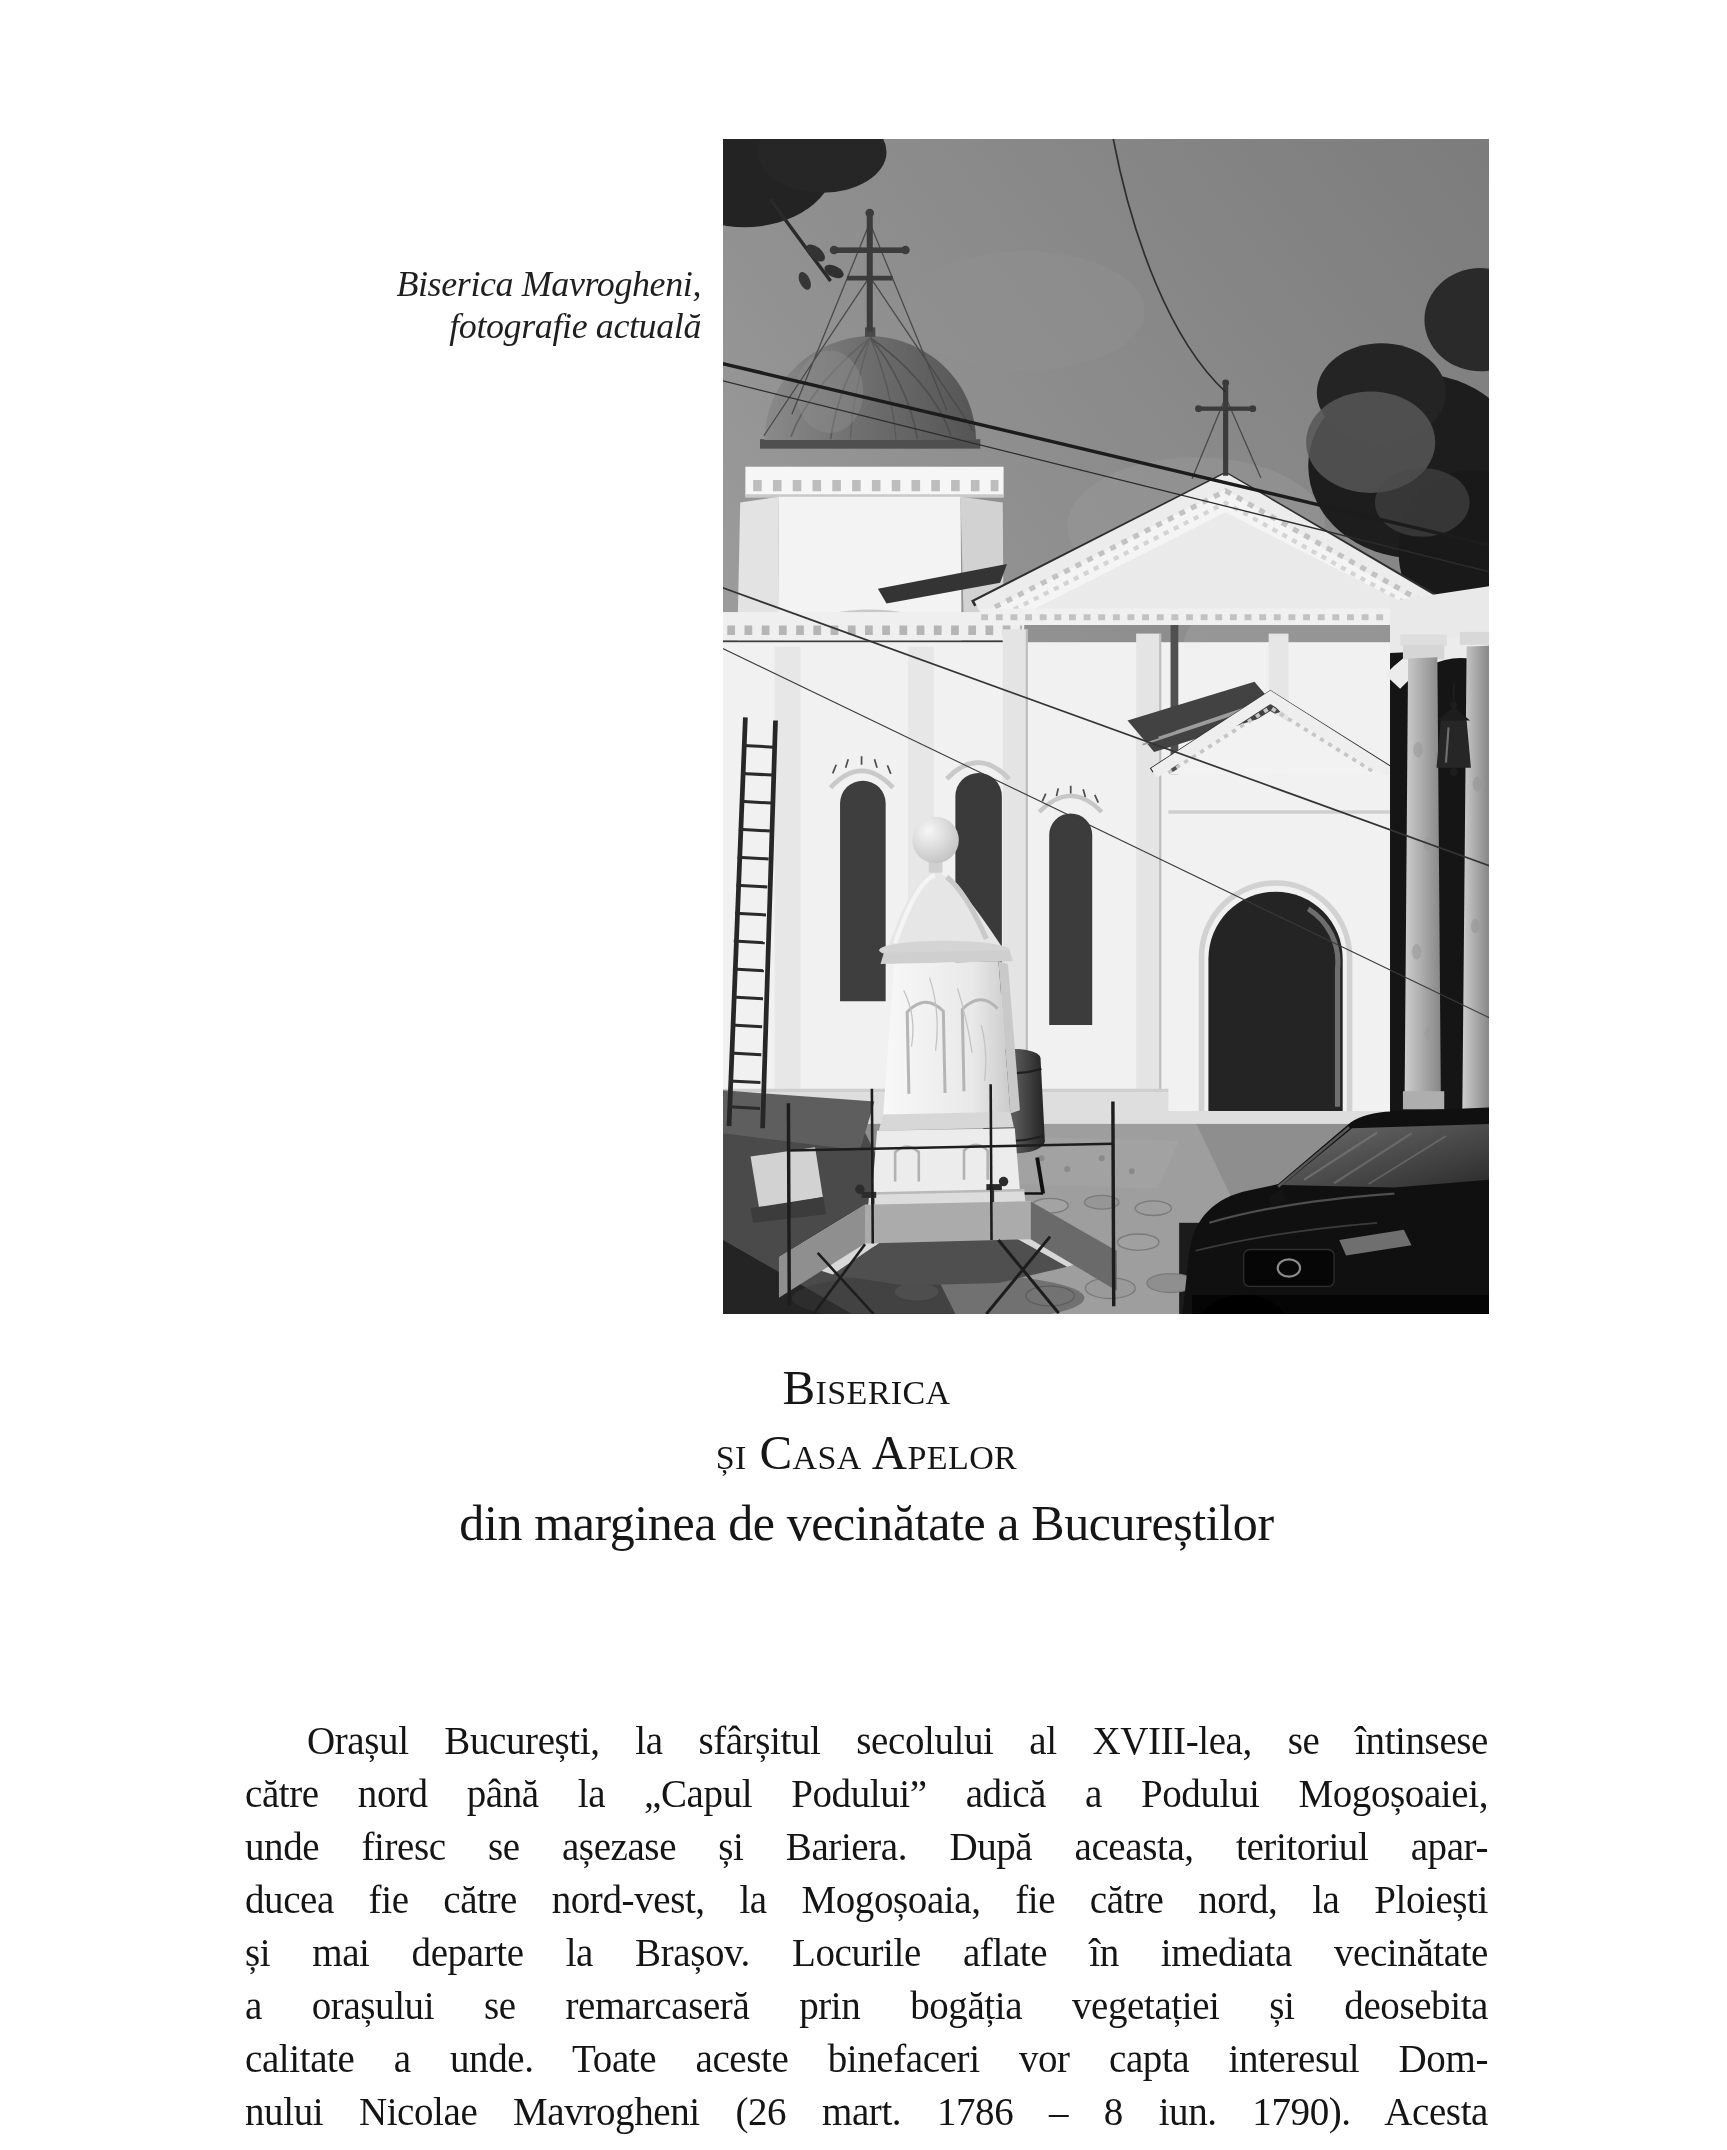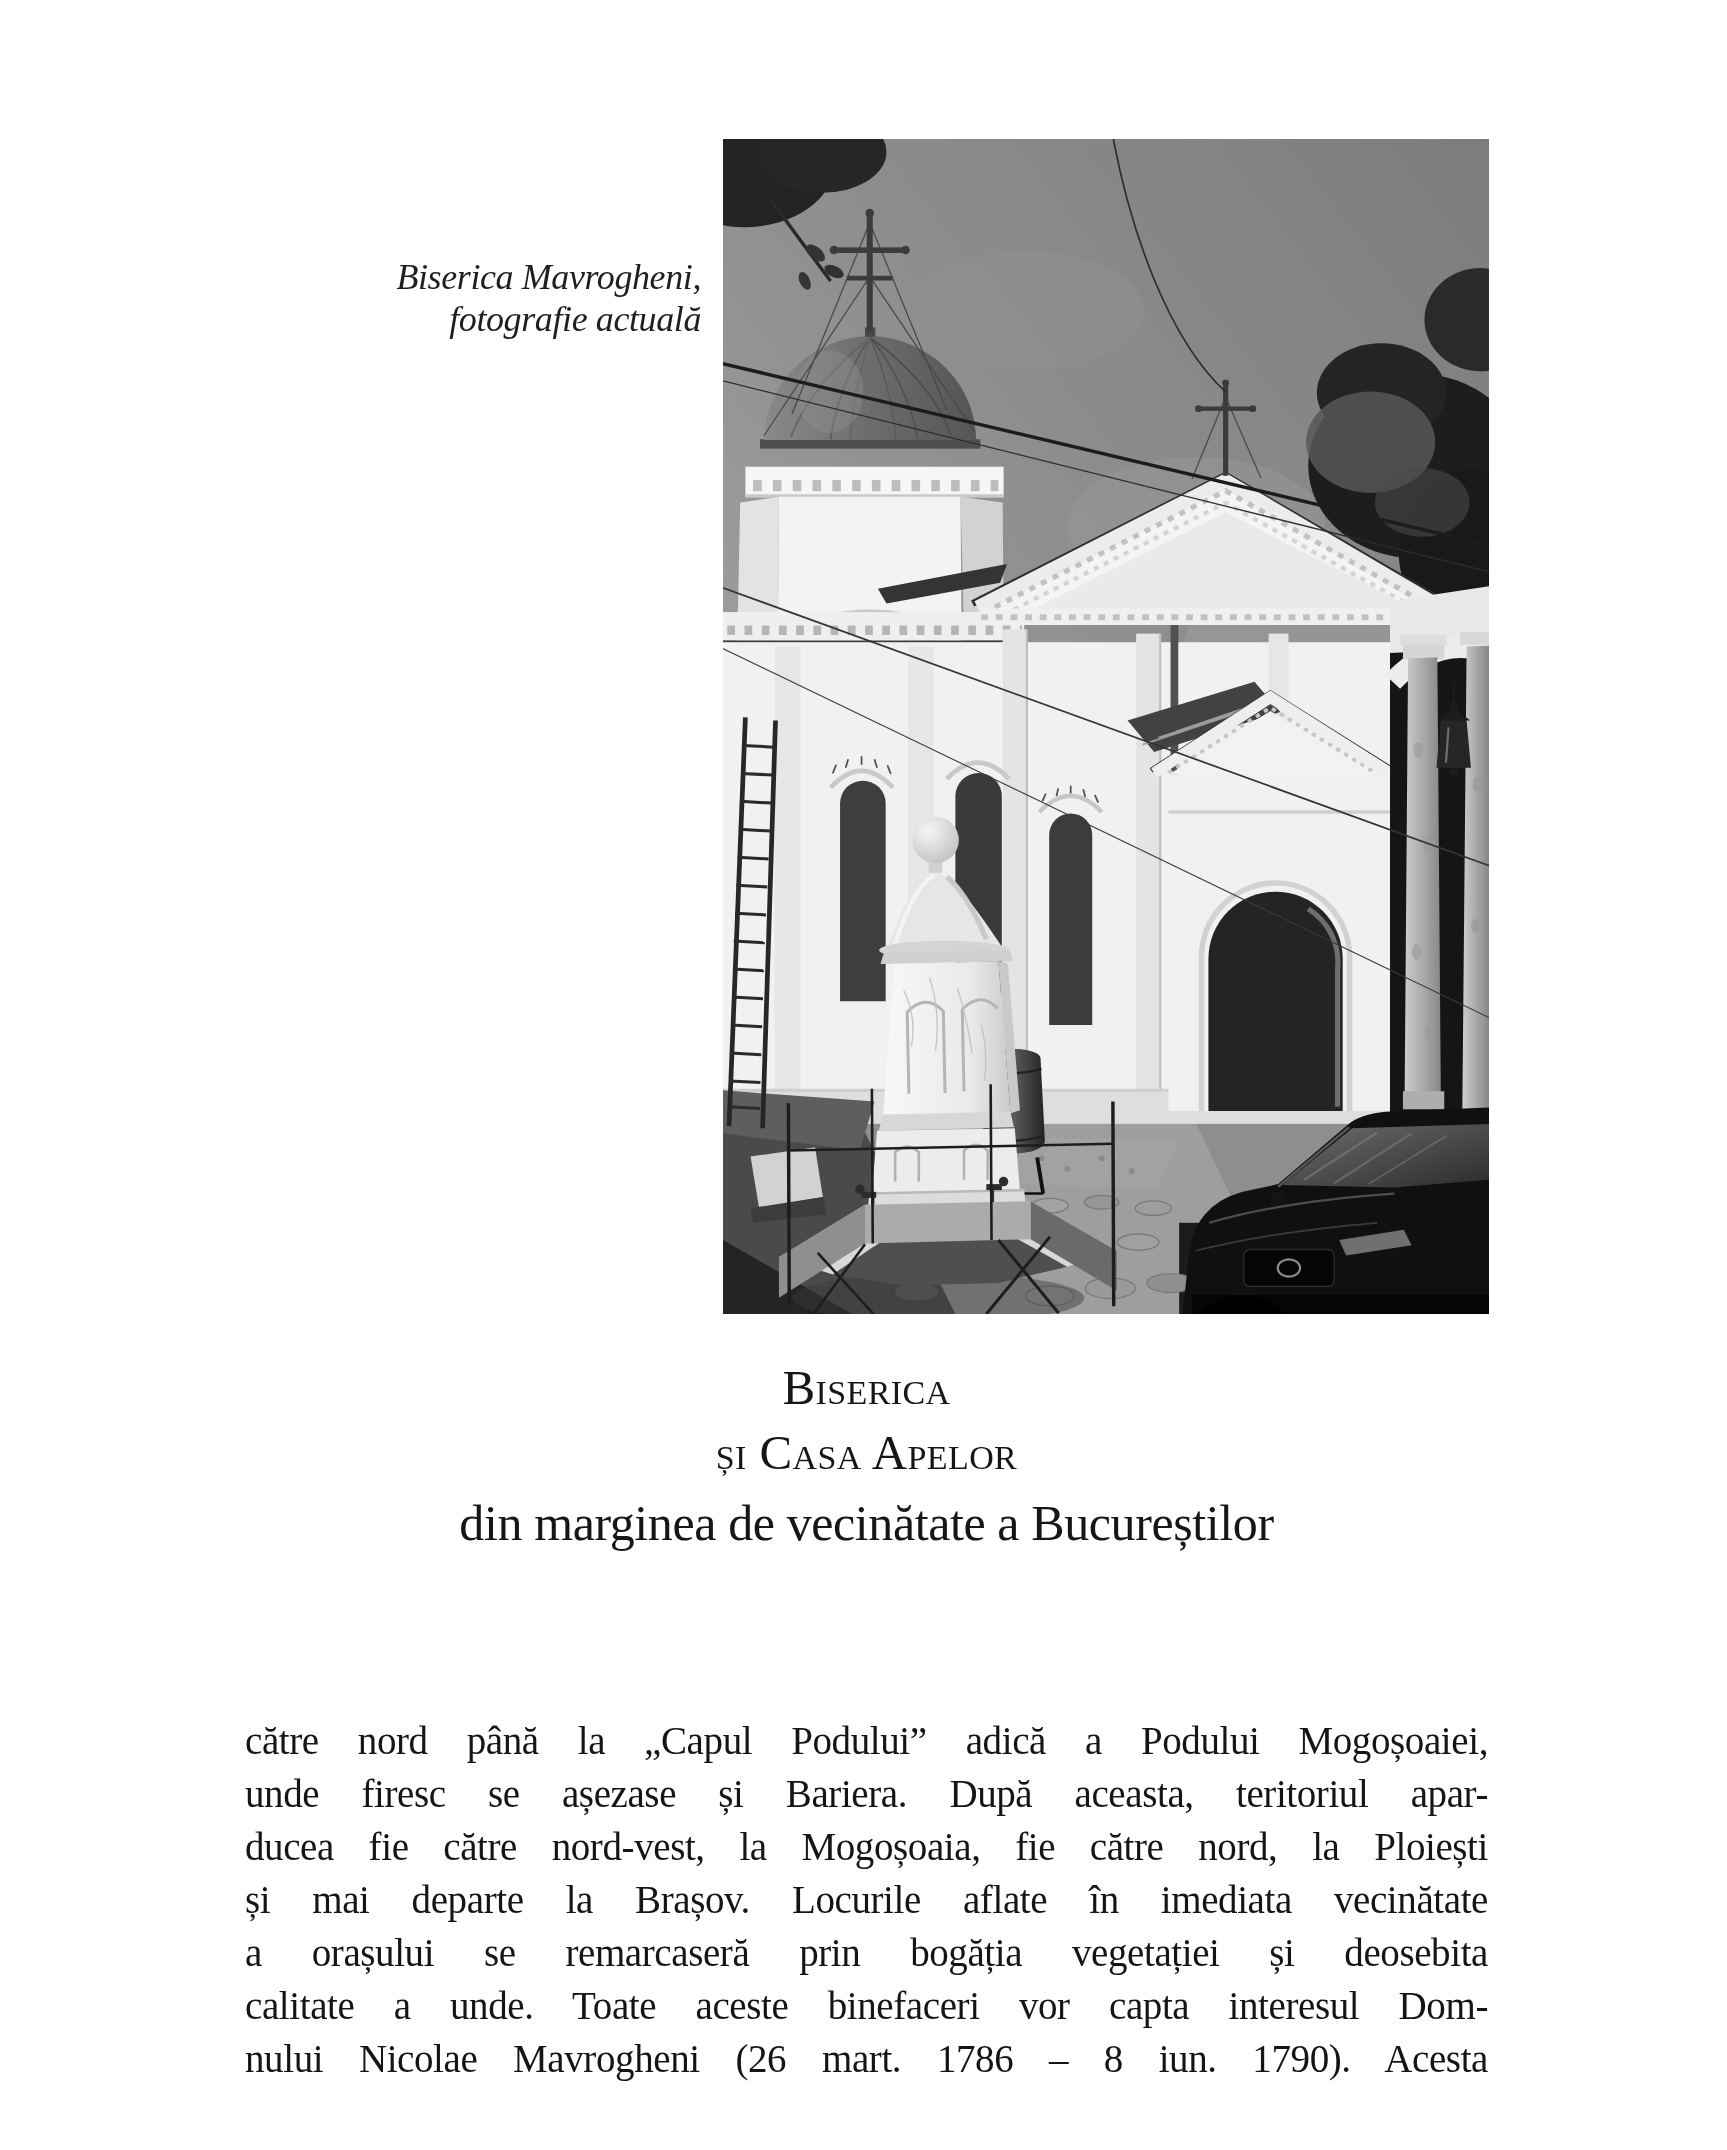--- a/index.html
+++ b/index.html
@@ -1,21 +1,21 @@
 <!DOCTYPE html>
 <html style="font-size:6.9px"><head>
 <meta charset="utf-8">
 <style>
   html,body{margin:0;padding:0;background:#ffffff;}
   body{width:1727px;height:2438px;position:relative;overflow:hidden;
        font-family:"Liberation Serif","DejaVu Serif",serif;color:#1a1a1a;}
   .page{position:absolute;inset:0;background:#ffffff;}
 
   
-  .caption{position:absolute;top:256px;right:1026px;width:430px;
+  .caption{position:absolute;top:263px;right:1026px;width:430px;
            text-align:right;font-style:italic;font-size:36px;line-height:42px;
            color:#1f1f1f;letter-spacing:-0.4px;}
 
   
   .photo{position:absolute;left:723px;top:139px;width:766px;height:1175px;}
   .photo svg{display:block;width:100%;height:100%;}
 
   
   .title{position:absolute;left:245px;top:1355px;width:1243px;text-align:center;
          color:#161616;}
@@ -388,20 +388,21 @@
   </svg>
   </div>
 
   <div class="title">
     <div class="t-sc">Biserica</div>
     <div class="t-sc">și Casa Apelor</div>
     <div class="t-lg">din marginea de vecinătate a Bucureștilor</div>
   </div>
 
   <div class="bodytext">
+    <div class="bline indent">Orașul București, la sfârșitul secolului al XVIII-lea, se întinsese</div>
     <div class="bline">către nord până la „Capul Podului” adică a Podului Mogoșoaiei,</div>
     <div class="bline">unde firesc se așezase și Bariera. După aceasta, teritoriul apar-</div>
     <div class="bline">ducea fie către nord-vest, la Mogoșoaia, fie către nord, la Ploiești</div>
     <div class="bline">și mai departe la Brașov. Locurile aflate în imediata vecinătate</div>
     <div class="bline">a orașului se remarcaseră prin bogăția vegetației și deosebita</div>
     <div class="bline">calitate a unde. Toate aceste binefaceri vor capta interesul Dom-</div>
     <div class="bline">nului Nicolae Mavrogheni (26 mart. 1786 – 8 iun. 1790). Acesta</div>
 
   </div>
 

